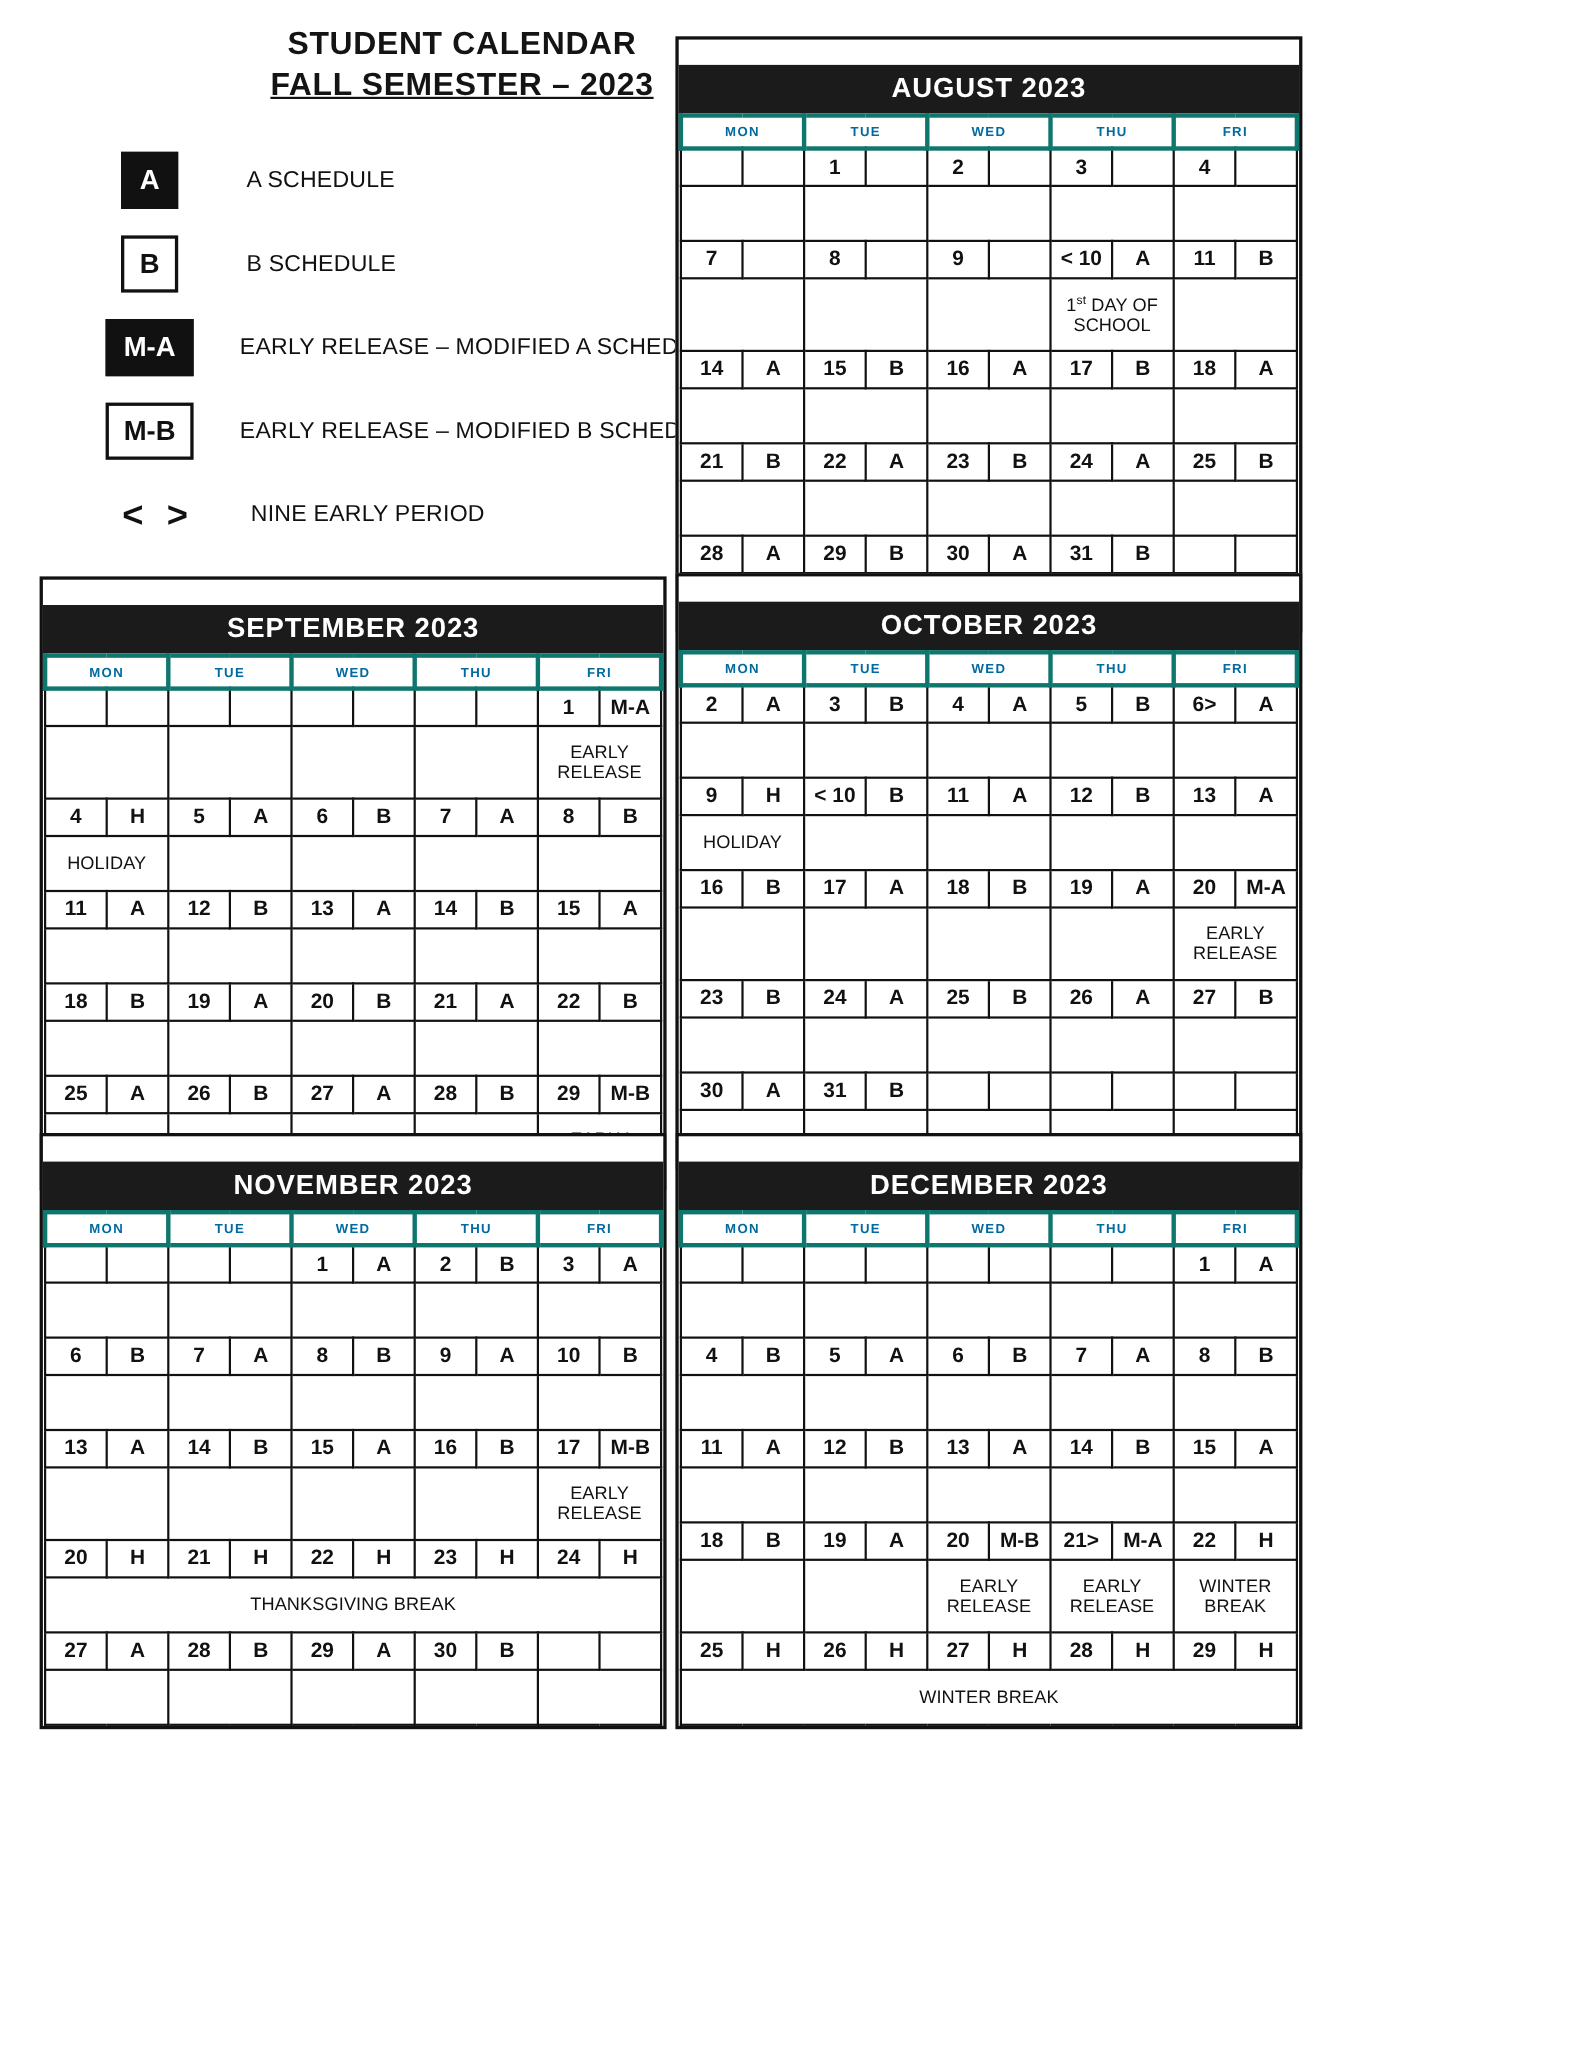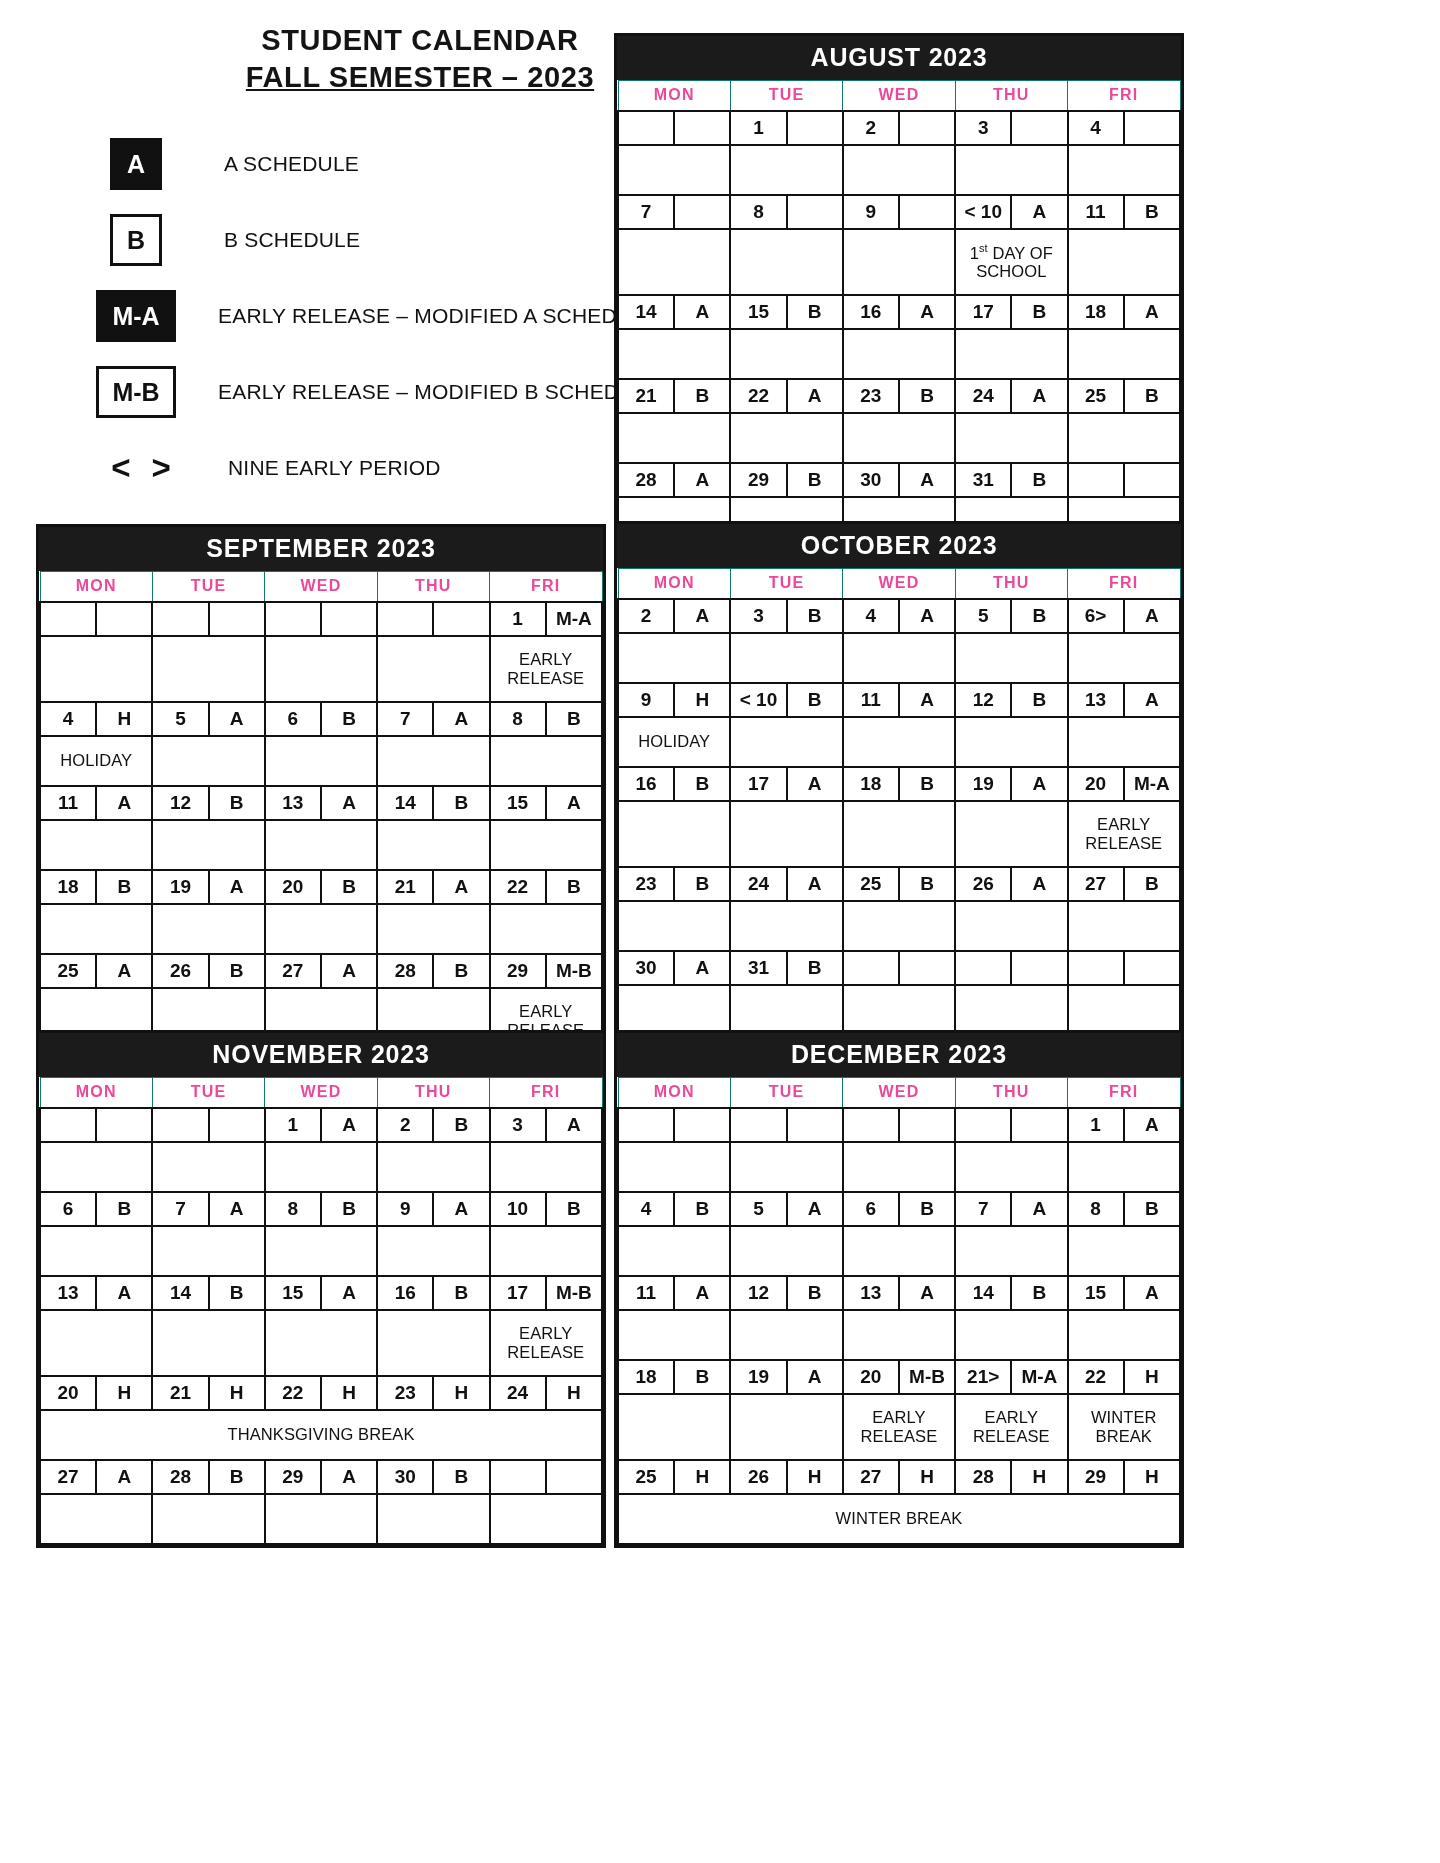--- a/index.html
+++ b/index.html
@@ -36,25 +36,25 @@
       letter-spacing: 0.2px; white-space: nowrap; }
   .legend-row.r3 .legend-label, .legend-row.r4 .legend-label { margin-left: 42px; }
   .legend-arrows { font-weight: 900; font-size: 33px; letter-spacing: 6px;
       margin-left: -6px; }
   .legend-row.r5 .legend-label { margin-left: 44px; }
 
   
   .month { position: absolute; border: 3px solid #111; background: #fff; }
   .m-title { background: #1b1b1b; color: #fff; font-weight: 900;
       font-size: 25px; letter-spacing: 0.8px; text-align: center;
-      padding: 7px 0 8px 0; }
+      padding: 7px 0 8px 0; margin-top: 23px; }
   table.cal { width: 100%; border-collapse: collapse; table-layout: fixed; }
   table.cal th {
-    border: 1px solid #0f766e; font-size: 16px; font-weight: 900;
-    letter-spacing: 1.2px; height: 30px; background: #fff; color: #ec4899;
+    border: 4px solid #0f766e; font-size: 12px; font-weight: 900;
+    letter-spacing: 1.2px; height: 30px; background: #fff; color: #0369a1;
   }
   table.cal td {
     border: 2px solid #111; height: 34px; text-align: center;
     font-size: 19px; font-weight: 900; background: #fff; color: #111;
     padding: 0;
   }
   td.num, td.sch { width: 10%; }
   td.dark { background: #0a0a0a; color: #ffffff; }
   tr.noterow td {
     height: 50px; font-size: 16.5px; font-weight: 400;

